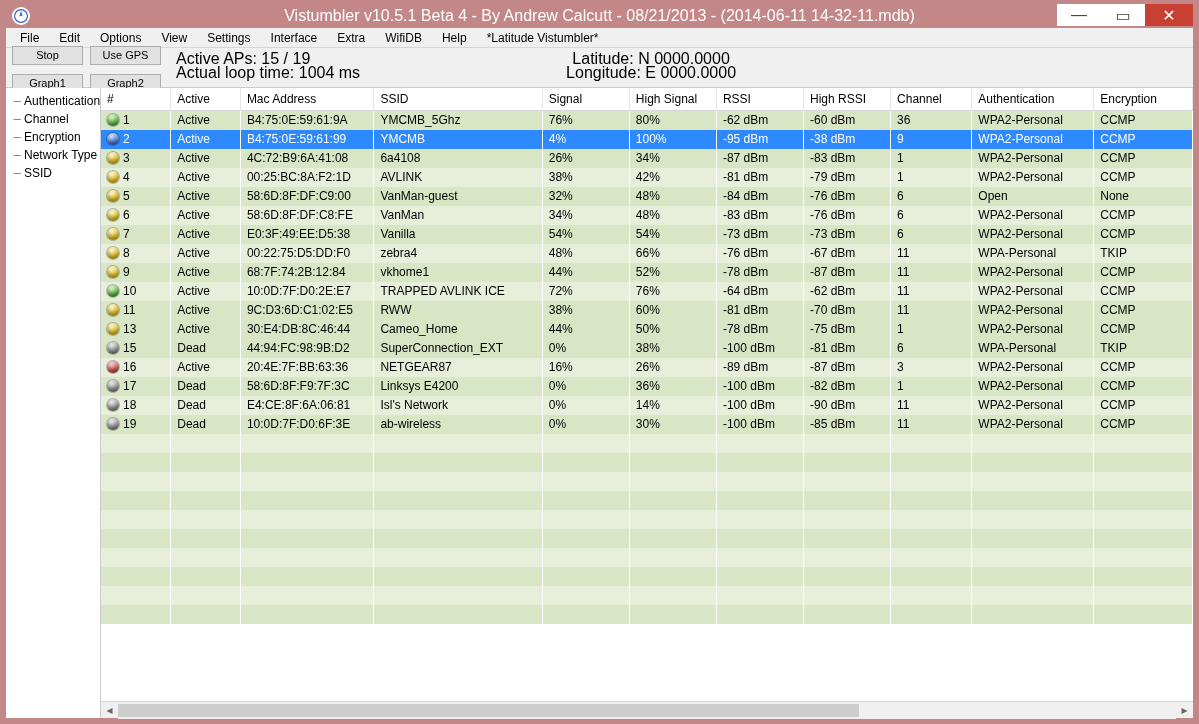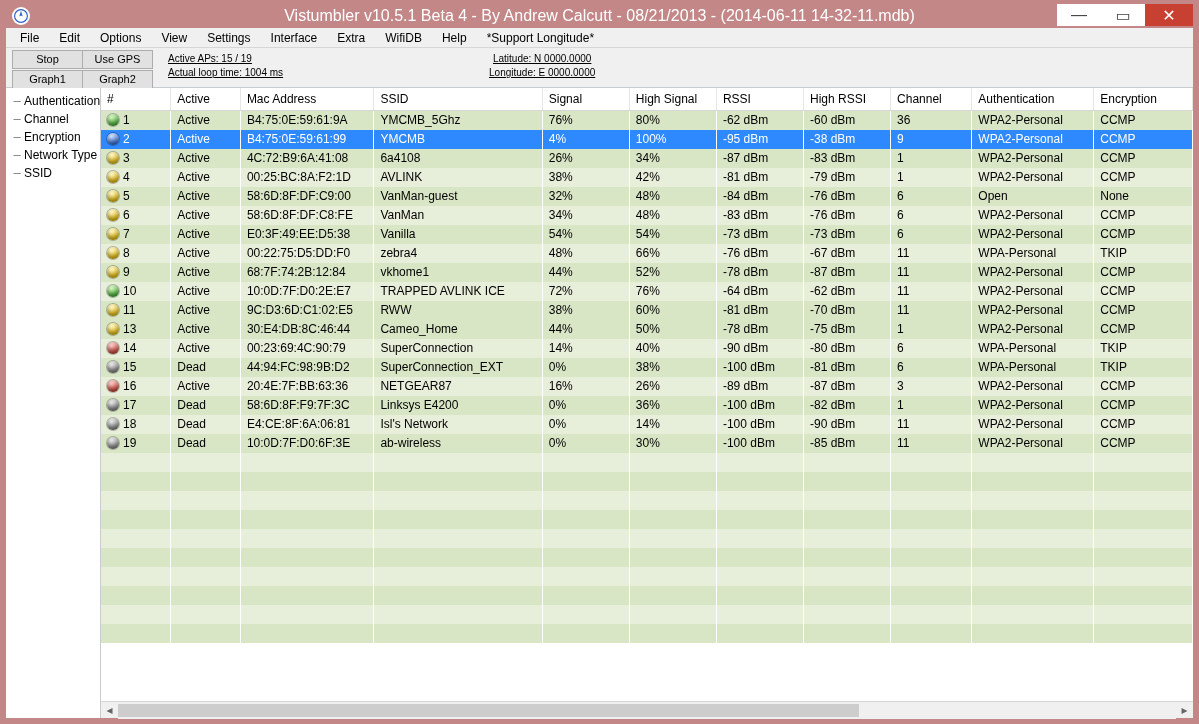--- a/index.html
+++ b/index.html
@@ -59,40 +59,39 @@
   .toolbar {
     height: 40px;
     display: flex; align-items: stretch;
     border-bottom: 1px solid #c8cbd0;
     background: #f0f0f0;
   }
   .btncol {
     display: grid;
     grid-template-columns: 70px 70px;
     grid-template-rows: 20px 20px;
-    gap: 0;
+    gap: 8px;
     padding-left: 6px; padding-top: 4px;
     align-content: center;
   }
   .tbtn {
     height: 19px;
     border: 1px solid #adadad;
     background: #e1e1e1;
     display: flex; align-items: center; justify-content: center;
     font-size: 11px;
     cursor: default;
     margin-right: -1px; margin-bottom: -1px;
   }
   .statusblock {
     padding: 4px 10px 0 16px;
     color: #000;
-    font-size: 10px;
+    font-size: 16px;
     line-height: 14px;
     white-space: nowrap;
-    text-decoration: underline;
   }
   .statusblock.right { margin-left: 180px; text-align: center; }
 
   
   .main {
     flex: 1 1 auto;
     display: flex;
     min-height: 0;
   }
   .tree {
@@ -210,21 +209,21 @@
   <div class="menubar" id="menubar">
       <div class="menuitem">File</div>
       <div class="menuitem">Edit</div>
       <div class="menuitem">Options</div>
       <div class="menuitem">View</div>
       <div class="menuitem">Settings</div>
       <div class="menuitem">Interface</div>
       <div class="menuitem">Extra</div>
       <div class="menuitem">WifiDB</div>
       <div class="menuitem">Help</div>
-      <div class="menuitem">*Support Longitude*</div>
+      <div class="menuitem">*Latitude Vistumbler*</div>
     </div>
 
   <div class="toolbar">
     <div class="btncol">
       <div class="tbtn">Stop</div>
       <div class="tbtn">Use GPS</div>
       <div class="tbtn">Graph1</div>
       <div class="tbtn">Graph2</div>
     </div>
     <div class="statusblock">
@@ -502,38 +501,20 @@
                 <td>30:E4:DB:8C:46:44</td>
                 <td>Cameo_Home</td>
                 <td>44%</td>
                 <td>50%</td>
                 <td>-78 dBm</td>
                 <td>-75 dBm</td>
                 <td>1</td>
                 <td>WPA2-Personal</td>
                 <td>CCMP</td>
               </tr>
-              <tr class="even">
-                <td>
-                  <div class="numcell">
-                    <span class="dot red"></span>
-                    <span>14</span>
-                  </div>
-                </td>
-                <td>Active</td>
-                <td>00:23:69:4C:90:79</td>
-                <td>SuperConnection</td>
-                <td>14%</td>
-                <td>40%</td>
-                <td>-90 dBm</td>
-                <td>-80 dBm</td>
-                <td>6</td>
-                <td>WPA-Personal</td>
-                <td>TKIP</td>
-              </tr>
               <tr class="odd">
                 <td>
                   <div class="numcell">
                     <span class="dot grey"></span>
                     <span>15</span>
                   </div>
                 </td>
                 <td>Dead</td>
                 <td>44:94:FC:98:9B:D2</td>
                 <td>SuperConnection_EXT</td>

